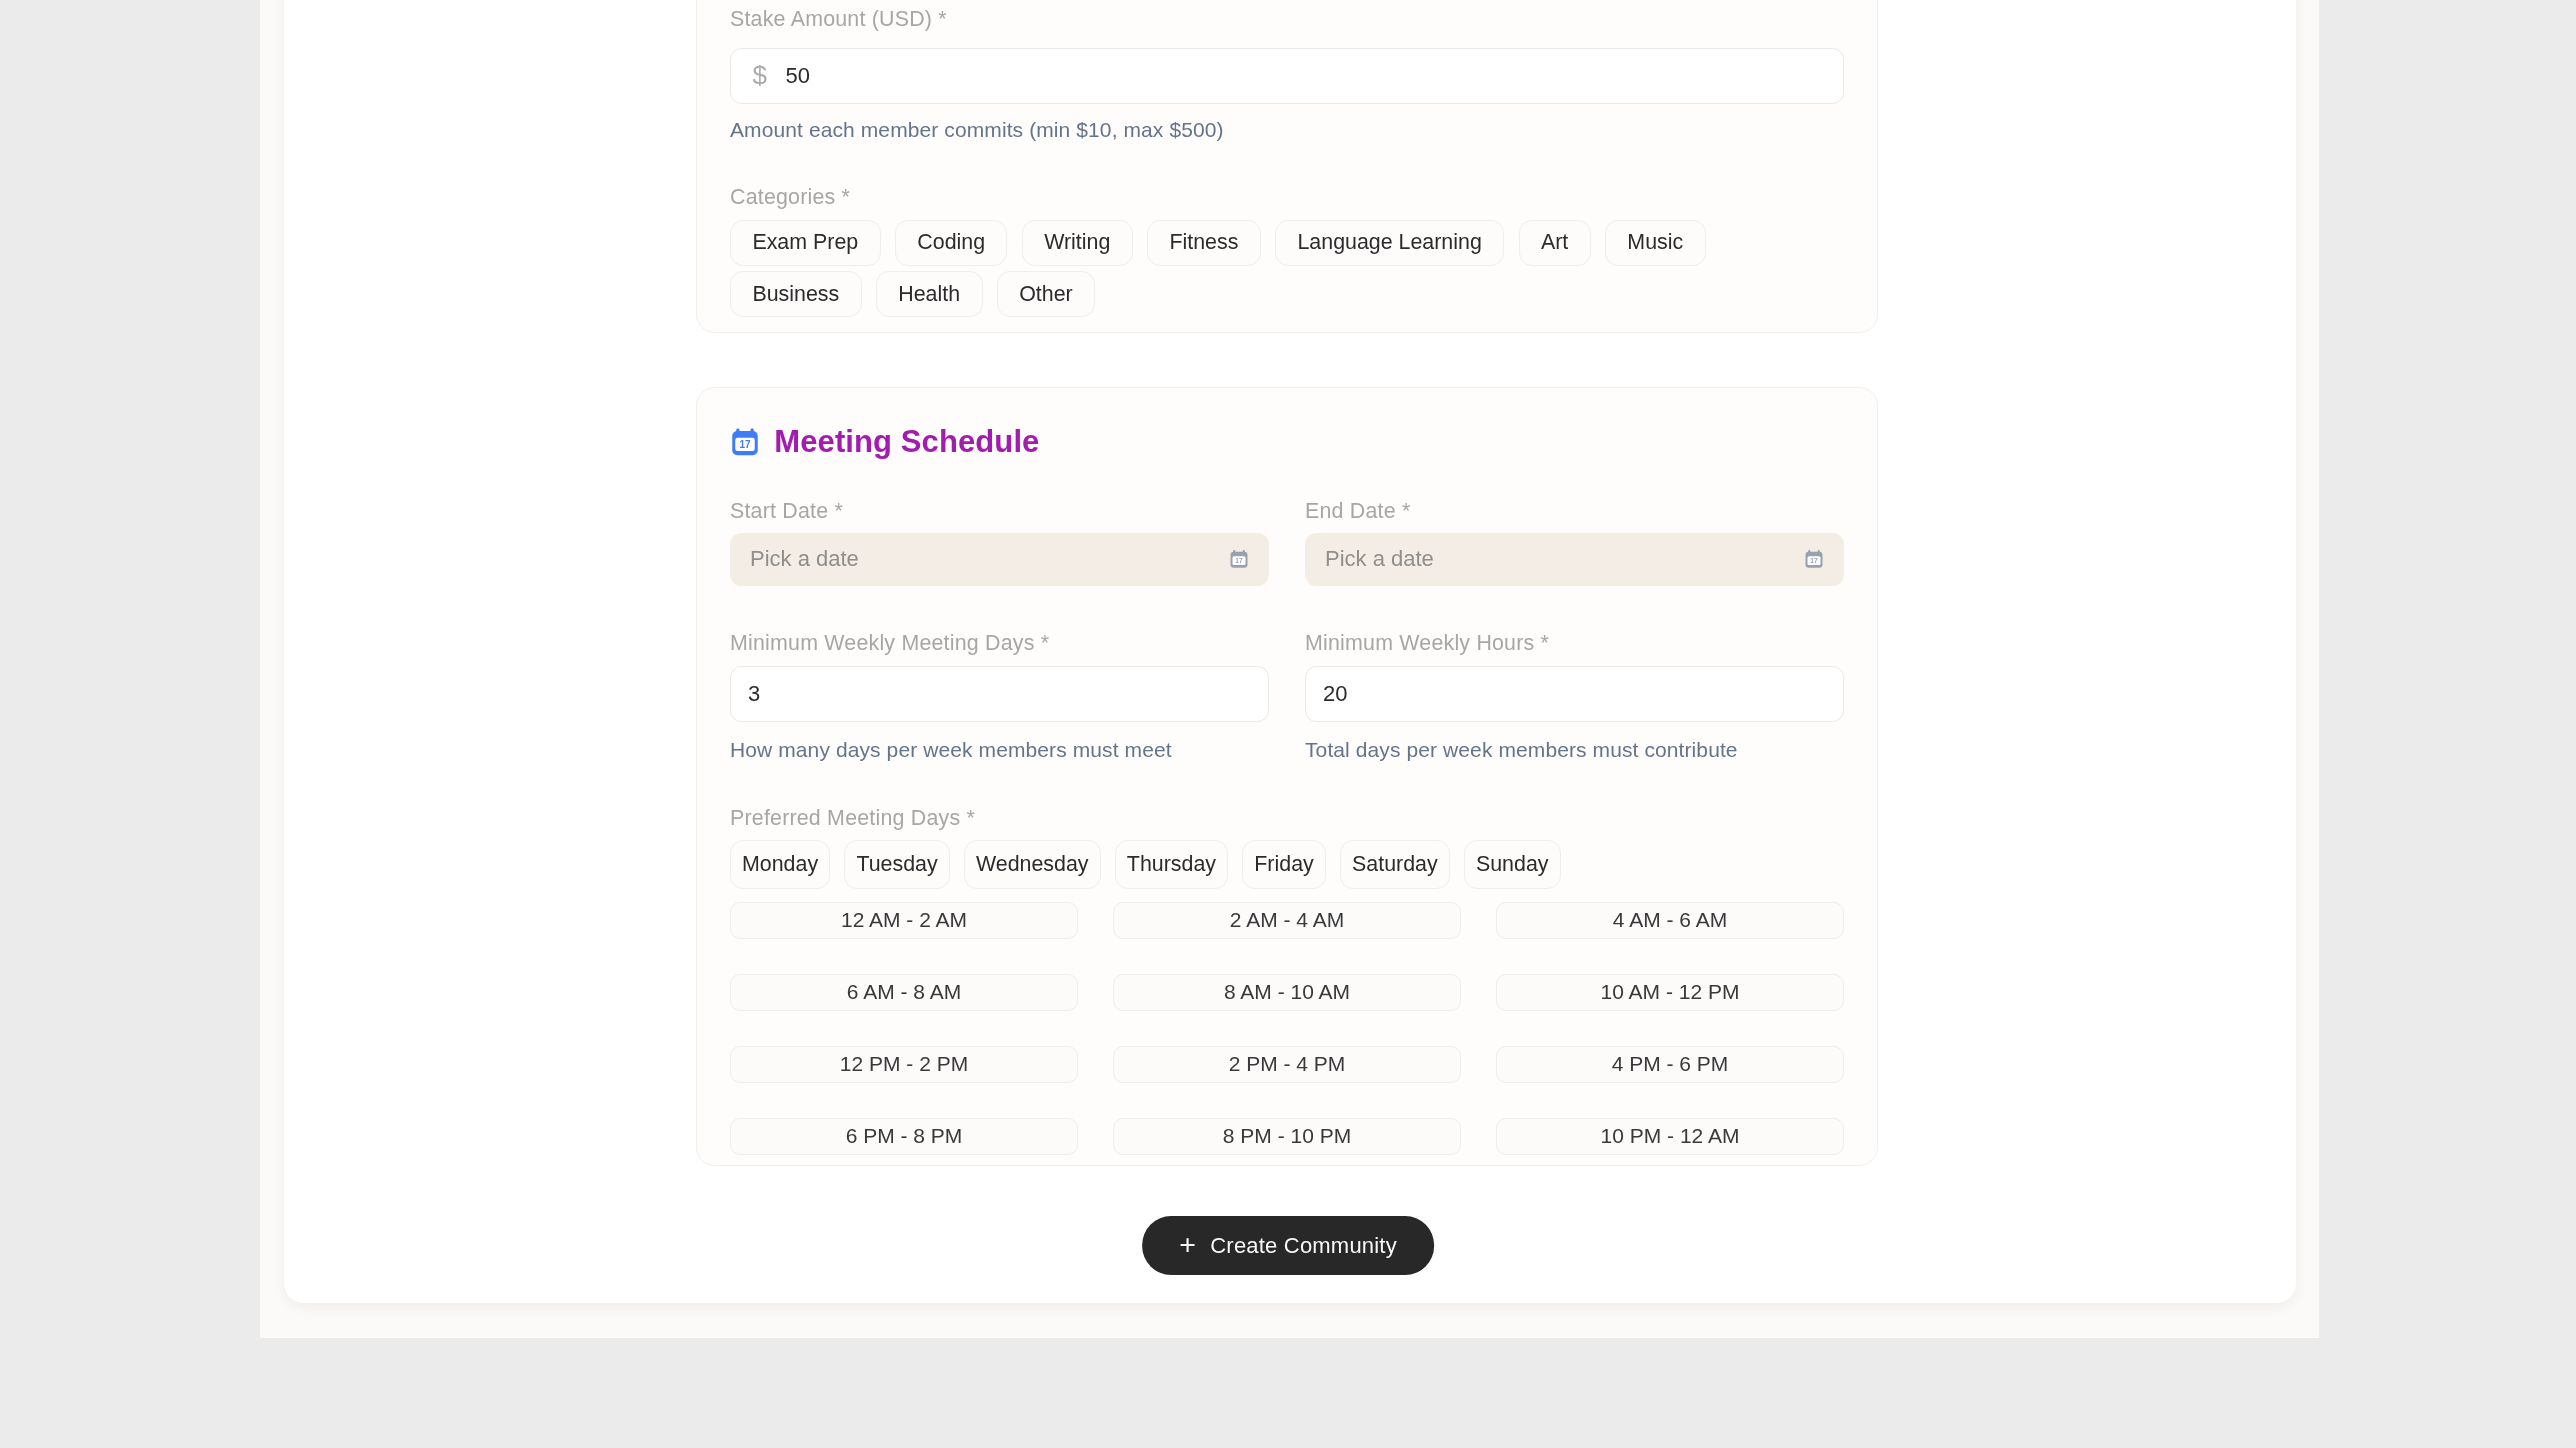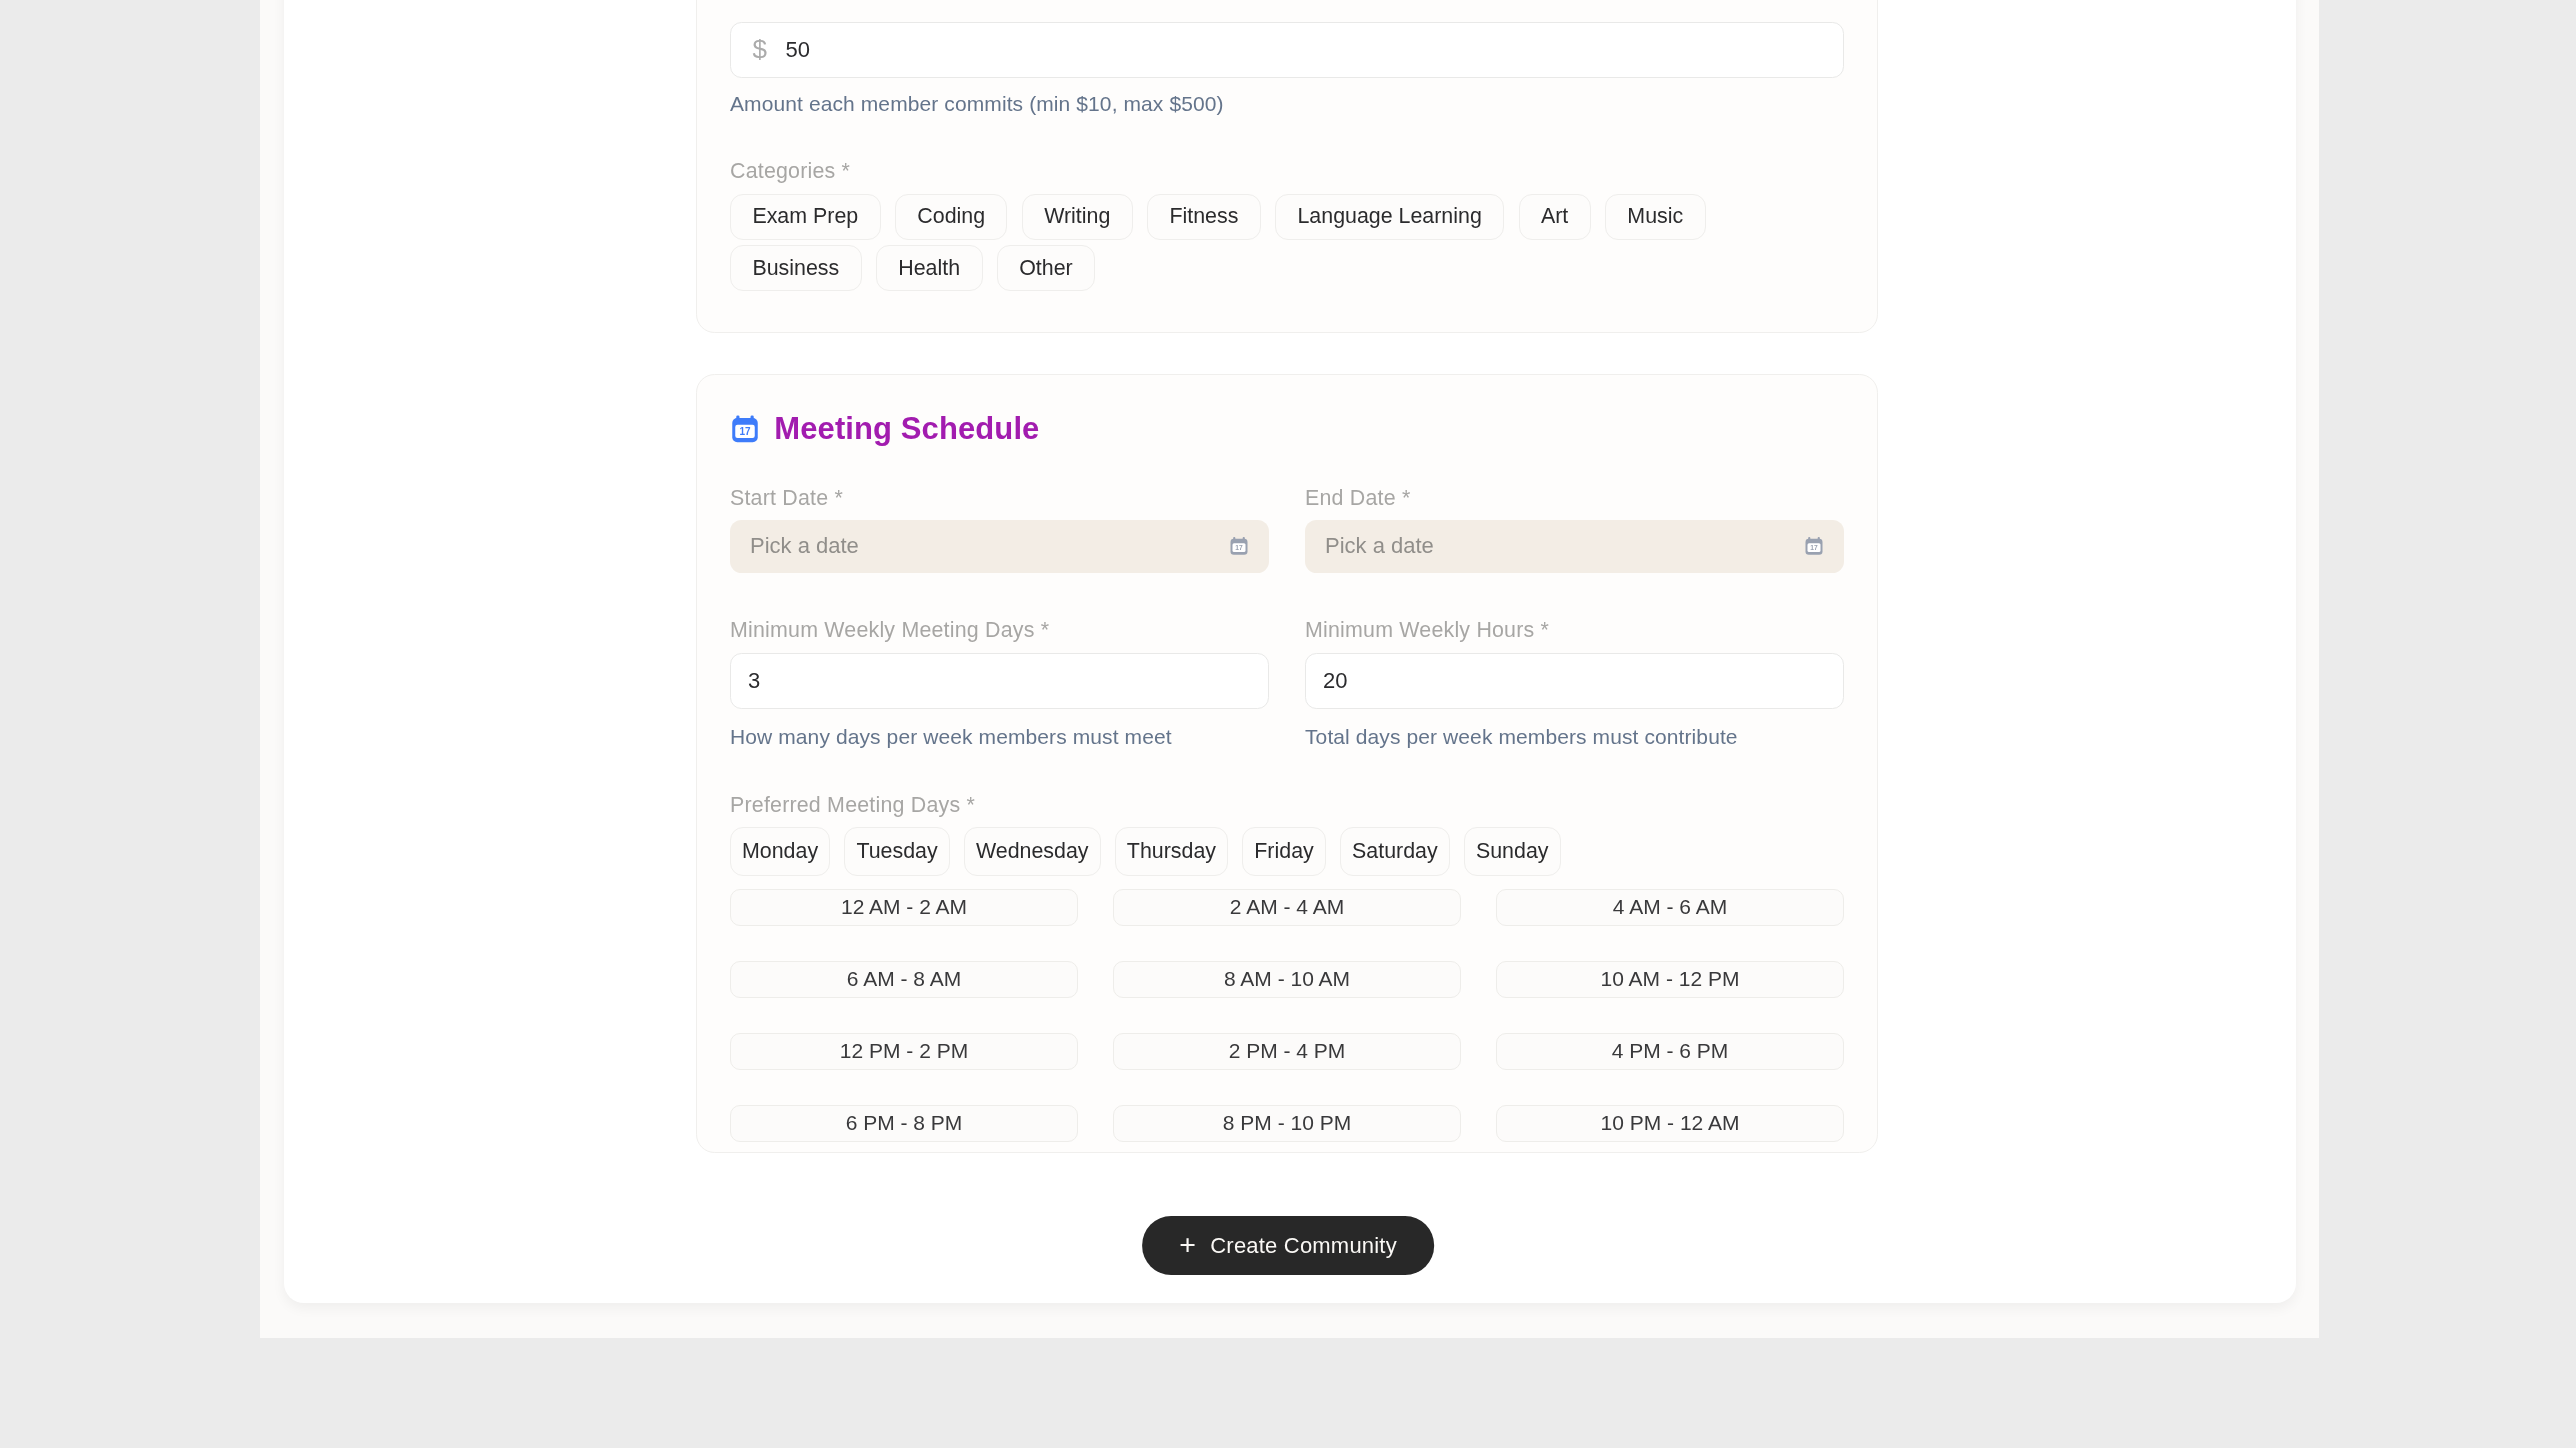--- a/index.html
+++ b/index.html
@@ -16,21 +16,21 @@
   .form-card{
     position:absolute;left:284px;top:-57px;width:2012px;height:1360px;
     background:#ffffff;border-radius:20px;
     box-shadow:0 4.3px 13px rgba(0,0,0,0.05);
   }
   .section-box{
     position:absolute;left:696px;width:1182px;box-sizing:border-box;
     background:#fefdfc;border:1.4px solid #f0efed;border-radius:18.6px;
   }
   #box-stake{top:-143px;height:476px;padding:148px 33px 18px 33px;}
-  #box-schedule{top:374px;height:779px;padding:37px 33px 20px 33px;}
+  #box-schedule{top:387px;height:779px;padding:37px 33px 20px 33px;}
 
   .field-label{
     font-size:21.4px;line-height:26px;color:#a7a6a4;letter-spacing:0.2px;
   }
   .helper-text{
     font-size:21px;line-height:26px;color:#64748b;letter-spacing:0.1px;
   }
   .text-input-wrap{
     margin-top:15.7px;height:56px;box-sizing:border-box;
     border:1.4px solid #e9e9e8;border-radius:11.4px;background:#ffffff;
@@ -115,20 +115,21 @@
   }
   .plus-glyph{font-size:28.5px;line-height:28.5px;font-weight:400;margin-top:-2.9px;}
 </style>
 </head>
 <body>
 
 <div class="wrapper"></div>
 <div class="form-card"></div>
 
 <div class="section-box" id="box-stake">
+  <div class="field-label">Stake Amount (USD) *</div>
   <div class="text-input-wrap">
     <span class="currency">$</span>
     <input class="bare-input" type="text" value="50" style="">
   </div>
   <div class="helper-text stake-helper">Amount each member commits (min $10, max $500)</div>
 
   <div class="field-label cat-label">Categories *</div>
   <div class="chip-row">
     <div class="chip">Exam Prep</div>
     <div class="chip">Coding</div>

